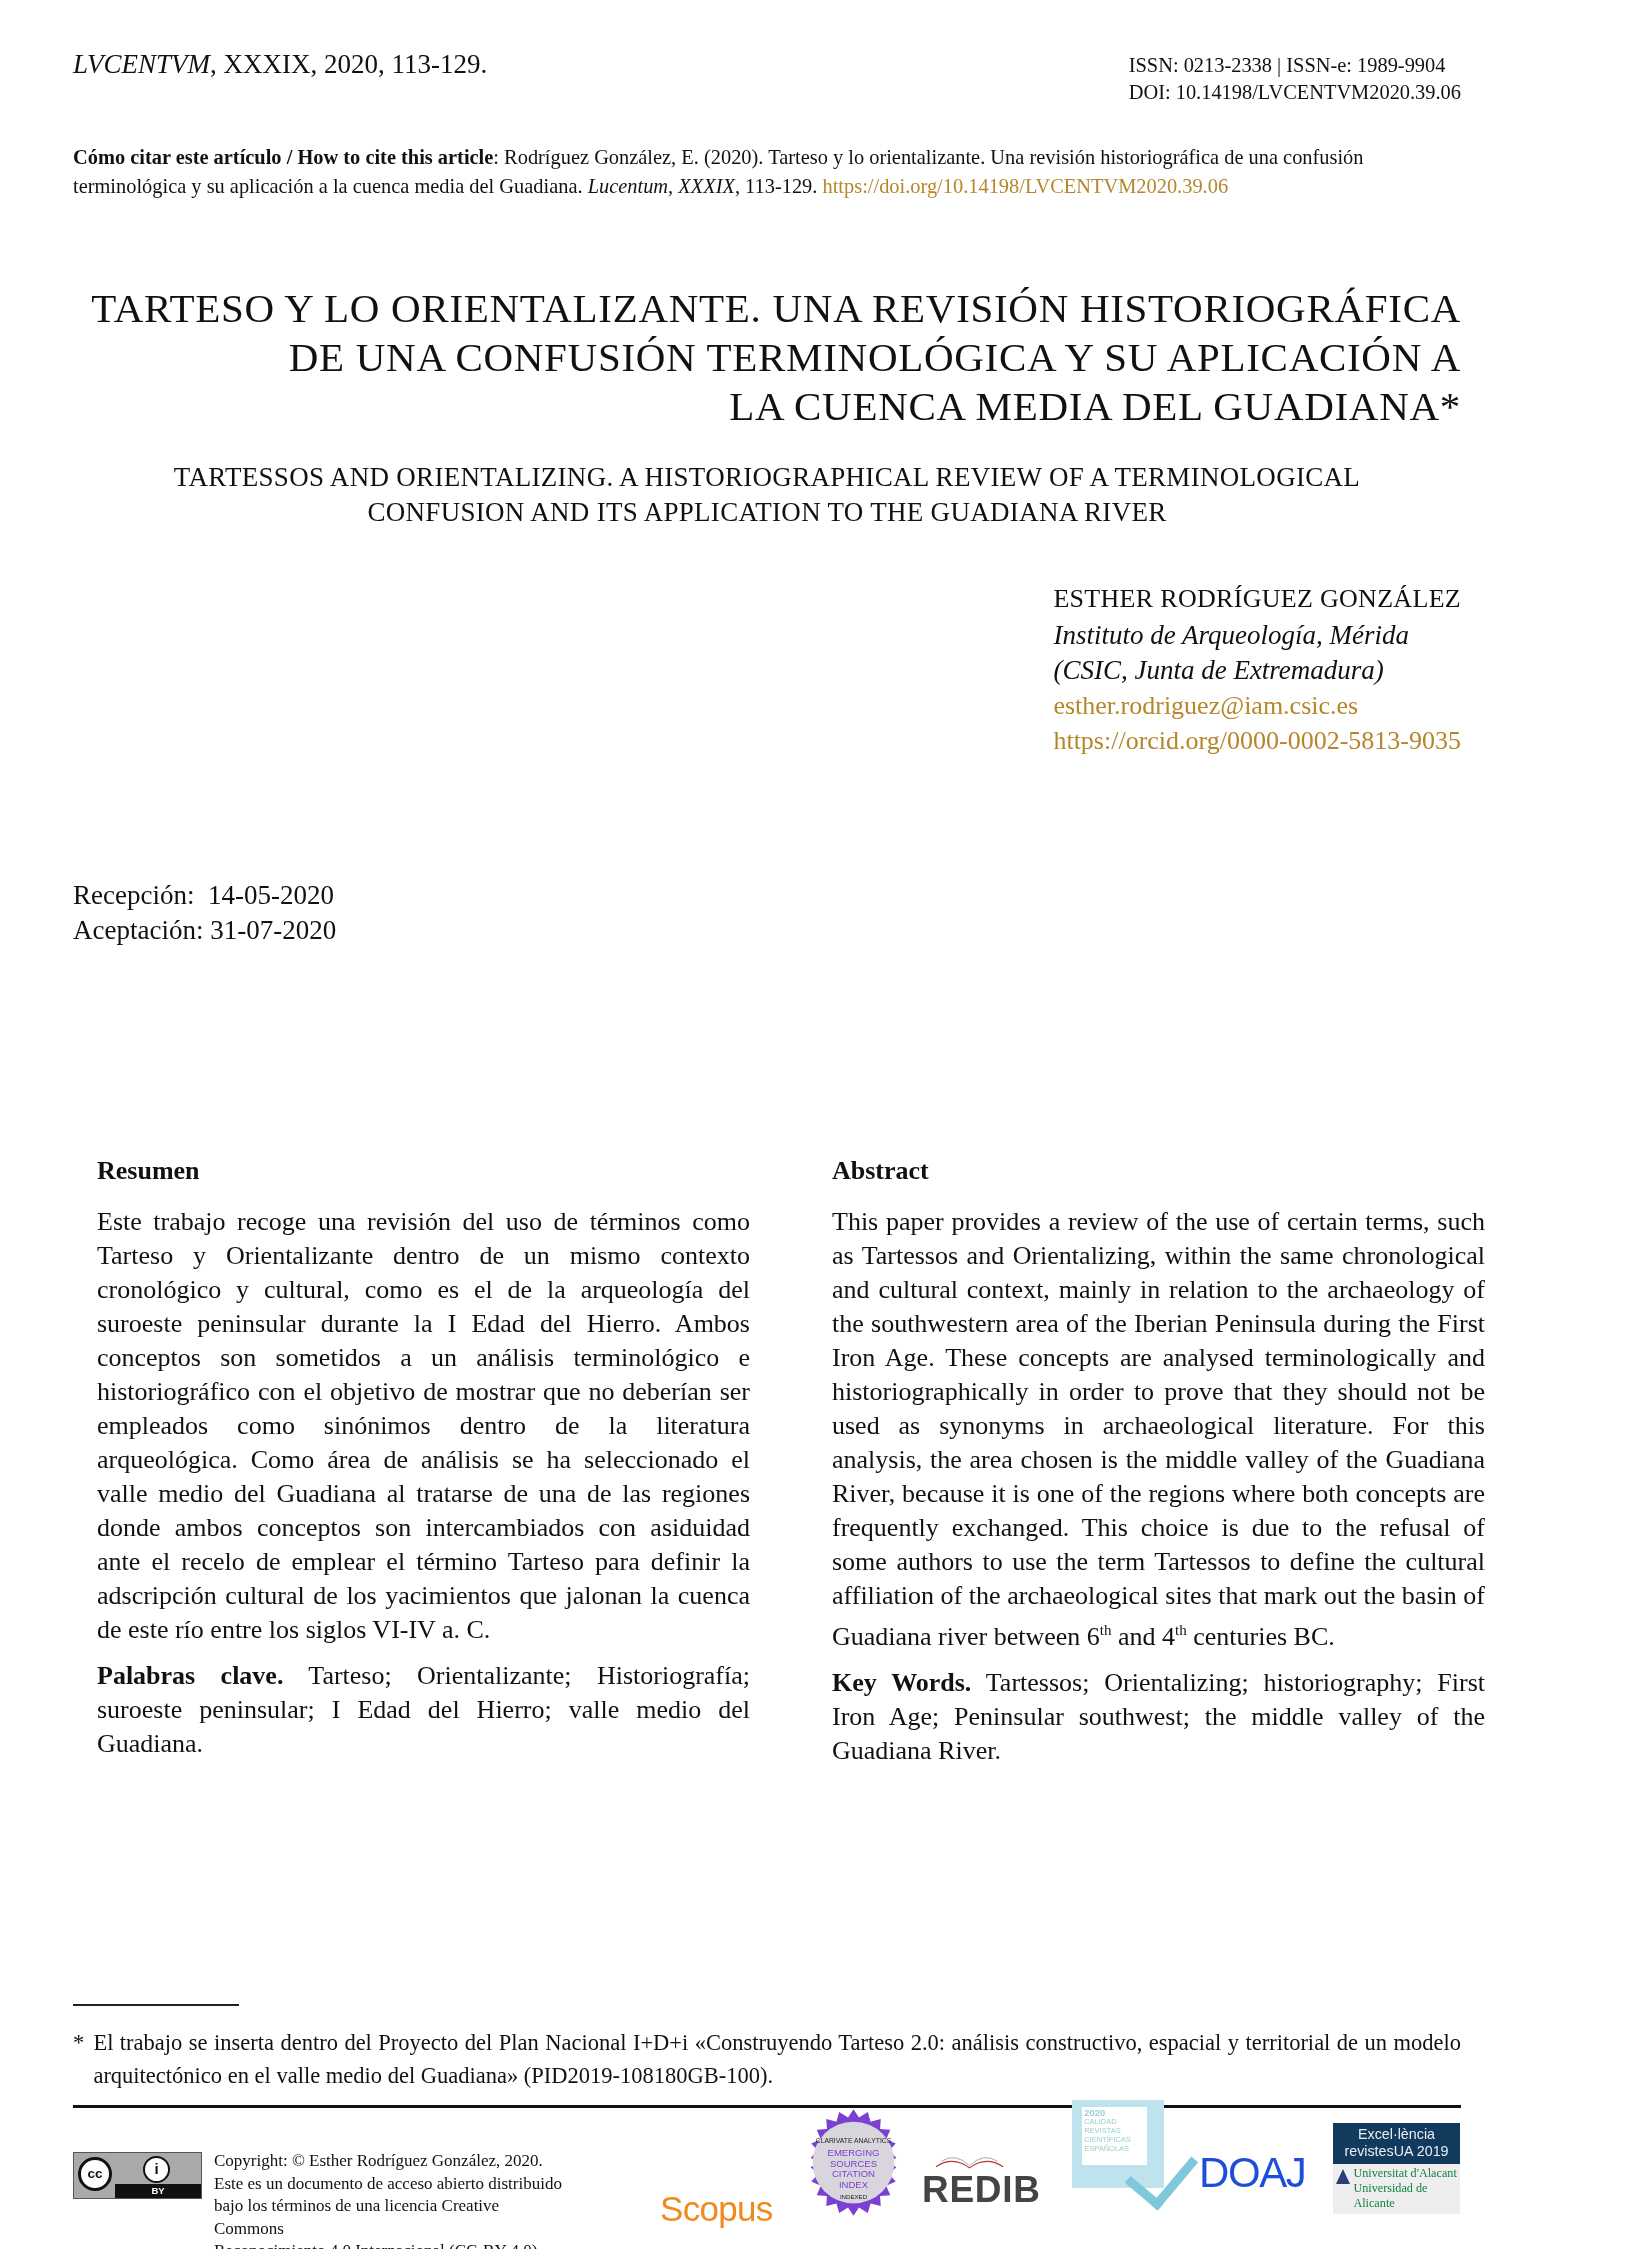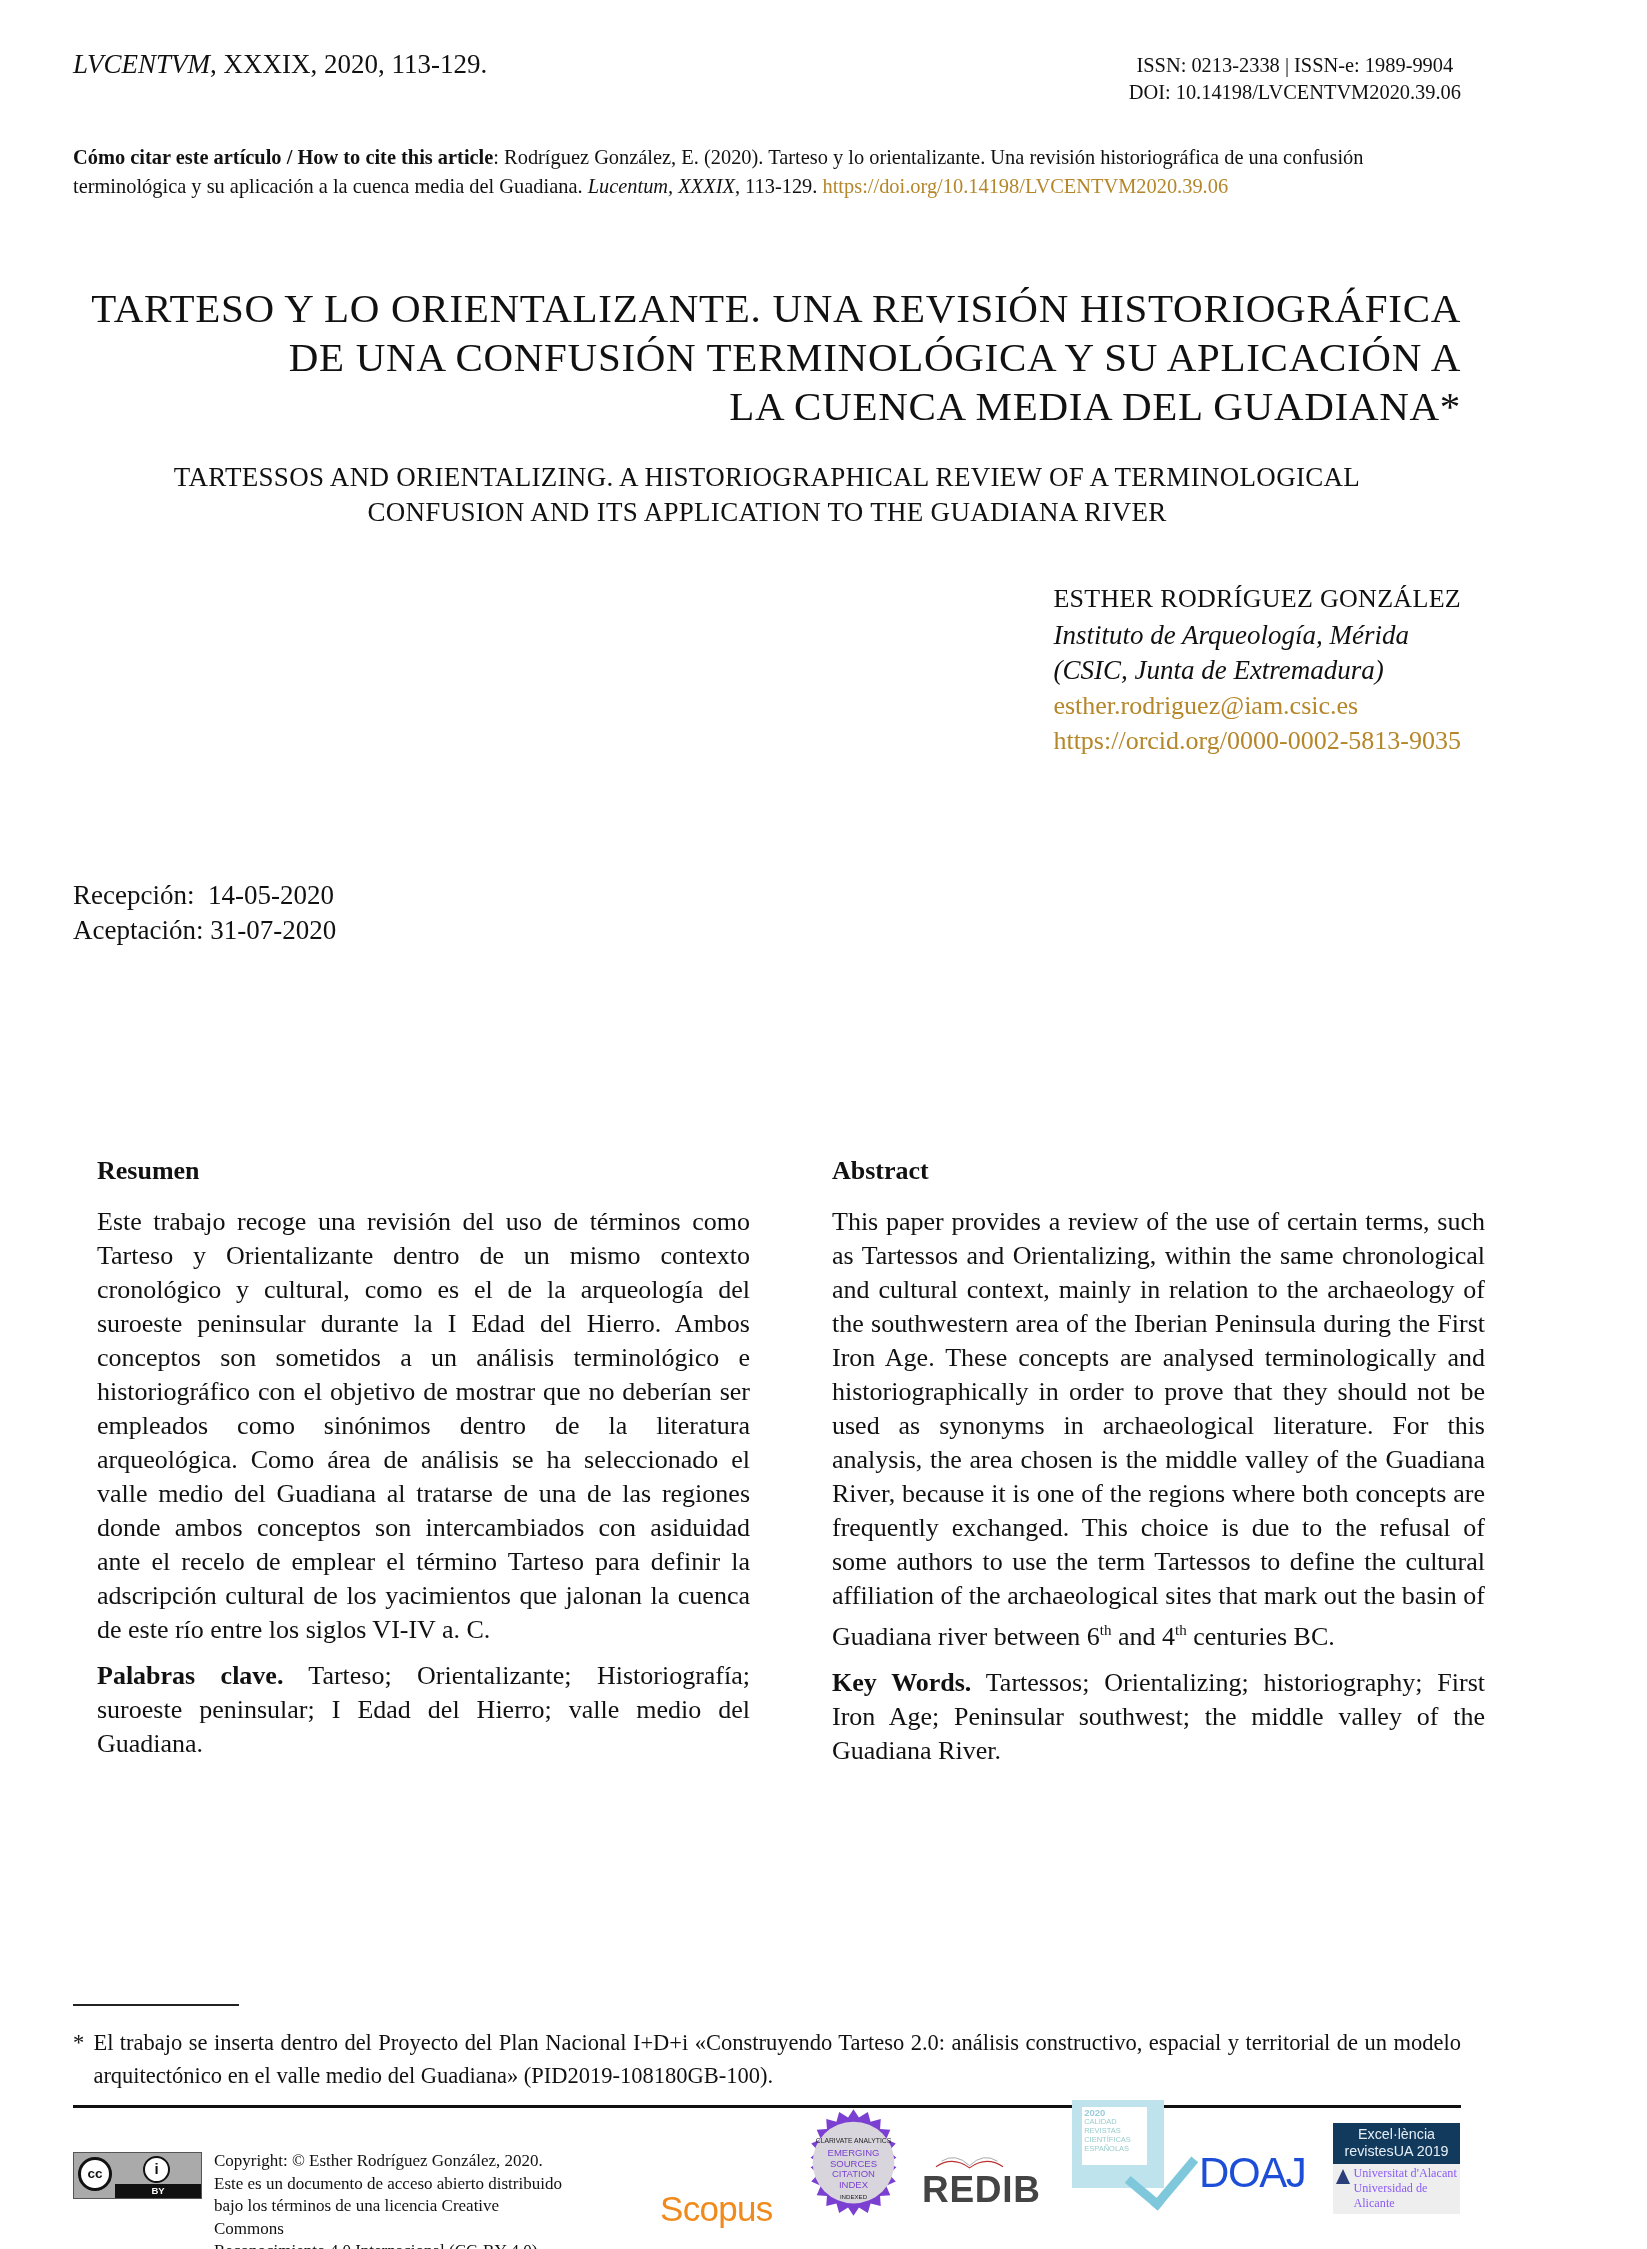--- a/index.html
+++ b/index.html
@@ -2,21 +2,21 @@
 <html style="font-size:11px"><head>
 <meta charset="utf-8">
 <style>
   html, body { margin: 0; padding: 0; background: #ffffff; }
   body { width: 1647px; height: 2250px; position: relative; overflow: hidden;
          font-family: "Liberation Serif", serif; color: #111; }
   .abs { position: absolute; }
   .link { color: #b5862a; }
   #hdr-left { left: 73px; top: 49px; font-size: 27px; }
   #hdr-left i { font-style: italic; }
-  #hdr-right { right: 186px; top: 52px; font-size: 20.4px; text-align: center; line-height: 27px; }
+  #hdr-right { right: 186px; top: 52px; font-size: 20.4px; text-align: left; line-height: 27px; }
   #cite { left: 73px; top: 143px; width: 1388px; font-size: 20.4px; line-height: 29px; }
   #cite b { font-weight: bold; }
   #title { left: 73px; width: 1388px; top: 284px; text-align: right; font-size: 41px; line-height: 49px; letter-spacing: 0.7px; }
   #subtitle { left: 73px; width: 1388px; top: 460px; text-align: center; font-size: 27px; line-height: 35px; letter-spacing: 0.3px; }
   #author { right: 186px; top: 580px; text-align: left; font-size: 26px; line-height: 38px; }
   #author .name { letter-spacing: 0.3px; }
   #author .aff { font-style: italic; font-size: 27px; line-height: 35px; }
   #author .contact { font-size: 26px; line-height: 35px; }
   #dates { left: 73px; top: 878px; font-size: 27px; line-height: 35px; }
   .col { position: absolute; top: 1152px; width: 653px; font-size: 26px; line-height: 34px; text-align: justify; margin-left: 24px; }
@@ -40,21 +40,21 @@
   #logo-esci { left: 799px; top: 2108px; width: 109px; height: 109px; }
   #logo-redib { left: 922px; top: 2150px; width: 109px; }
   #logo-redib .book { height: 19px; position: relative; }
   #logo-redib .word { color: #444; font-size: 37px; font-weight: bold; letter-spacing: 0.7px; line-height: 38px; }
   #logo-fecyt { left: 1072px; top: 2100px; width: 92px; height: 88px; background: #bfe3ec; }
   #logo-fecyt .inner { position: absolute; left: 9.5px; top: 6.8px; width: 65px; height: 58px; background: #fff; font-size: 7.5px; color: #9cc; padding: 2.7px; box-sizing: border-box; line-height: 8.8px; }
   #logo-fecyt .check { position: absolute; right: -19px; top: 41px; width: 34px; height: 54px; border-right: 9.5px solid #7fc8dc; border-bottom: 9.5px solid #7fc8dc; transform: rotate(40deg); }
   #logo-doaj { left: 1199px; top: 2149px; color: #1d4ed8; font-size: 42px; letter-spacing: -1.4px; }
   #logo-ua { left: 1333px; top: 2123px; width: 127px; }
   #logo-ua .top { background: #123a5c; color: #e6eef5; font-size: 14.3px; text-align: center; line-height: 17.7px; padding: 2.7px 0; }
-  #logo-ua .bot { background: #eee; color: #8b5cf6; font-family: "Liberation Serif", serif; font-size: 12.2px; line-height: 15px; padding: 2.7px 2.7px 2.7px 20.4px; position: relative; }
+  #logo-ua .bot { background: #eee; color: #15803d; font-family: "Liberation Serif", serif; font-size: 12.2px; line-height: 15px; padding: 2.7px 2.7px 2.7px 20.4px; position: relative; }
   #logo-ua .tri { position: absolute; left: 2.7px; top: 5.4px; width: 0; height: 0; border-left: 7.5px solid transparent; border-right: 7.5px solid transparent; border-bottom: 15px solid #2a3e7a; }
 </style>
 </head>
 <body>
 
 <div id="hdr-left" class="abs">
   <i>LVCENTVM</i><span>, XXXIX, 2020, 113-129.</span>
 </div>
 <div id="hdr-right" class="abs">
   <div>ISSN: 0213-2338 | ISSN-e: 1989-9904</div>

